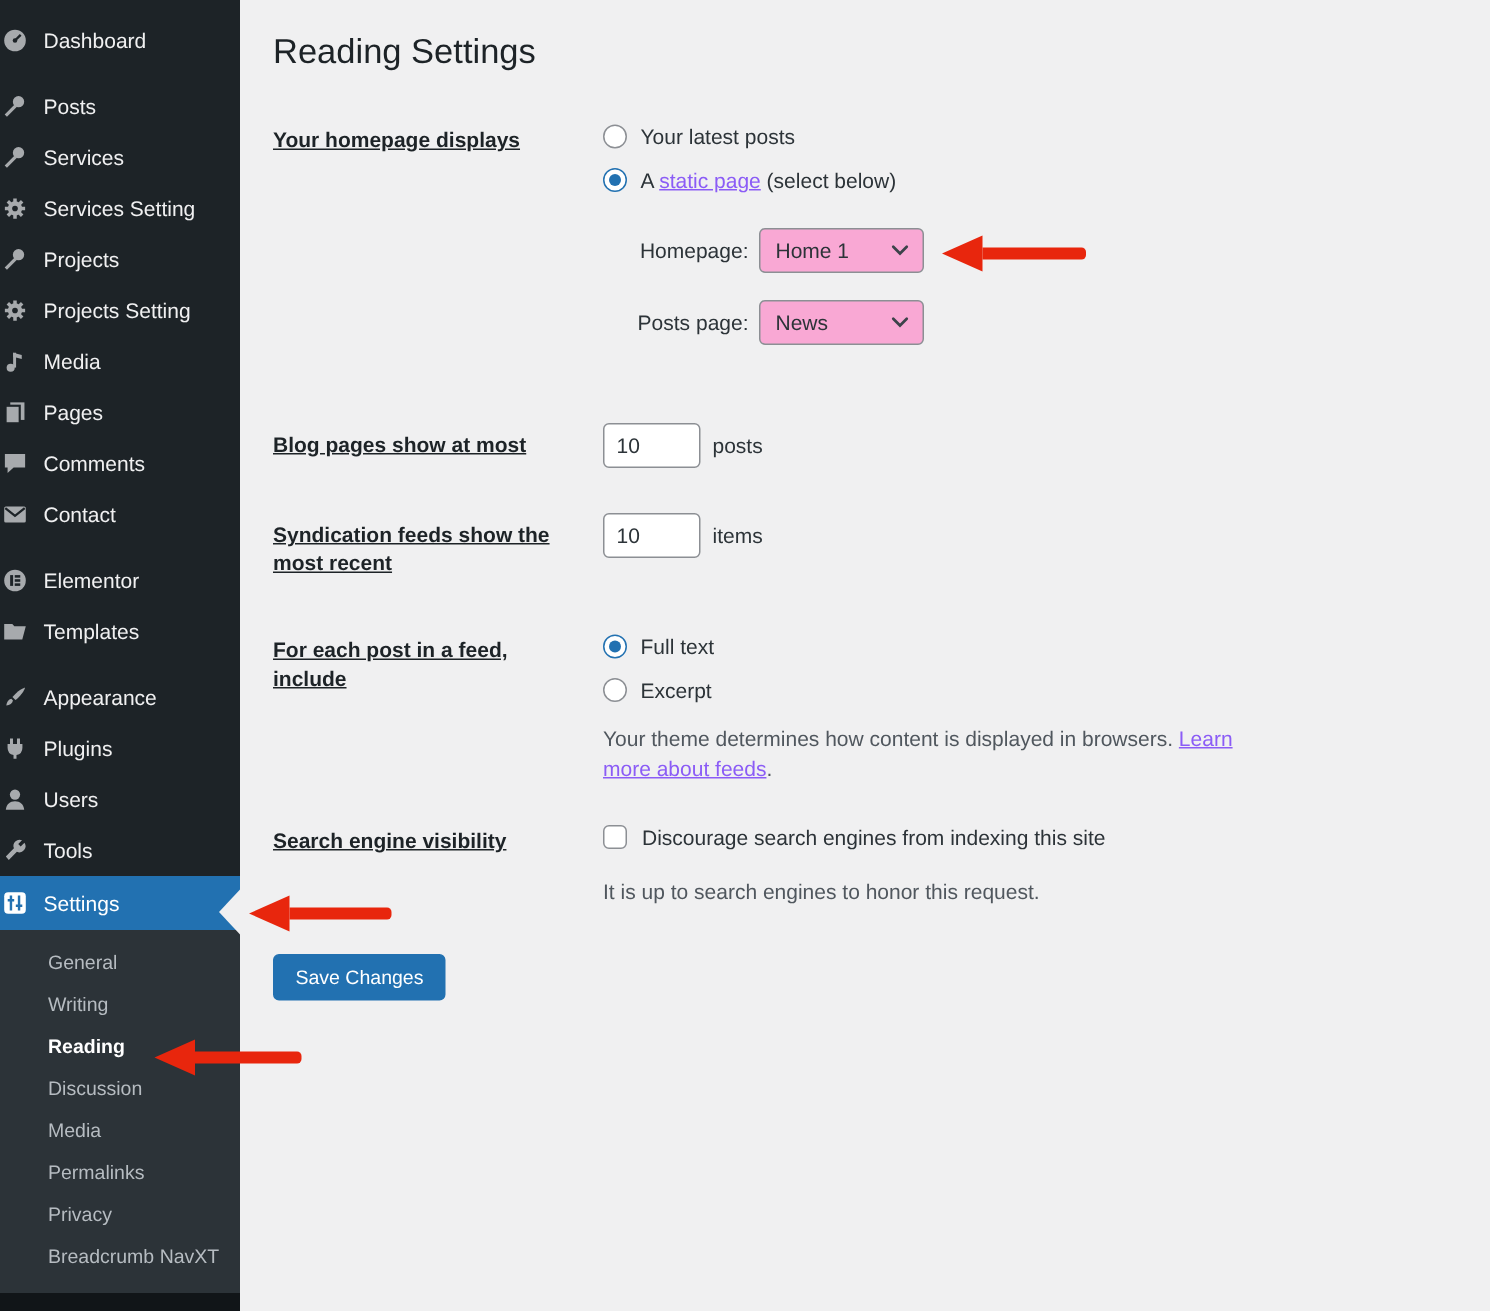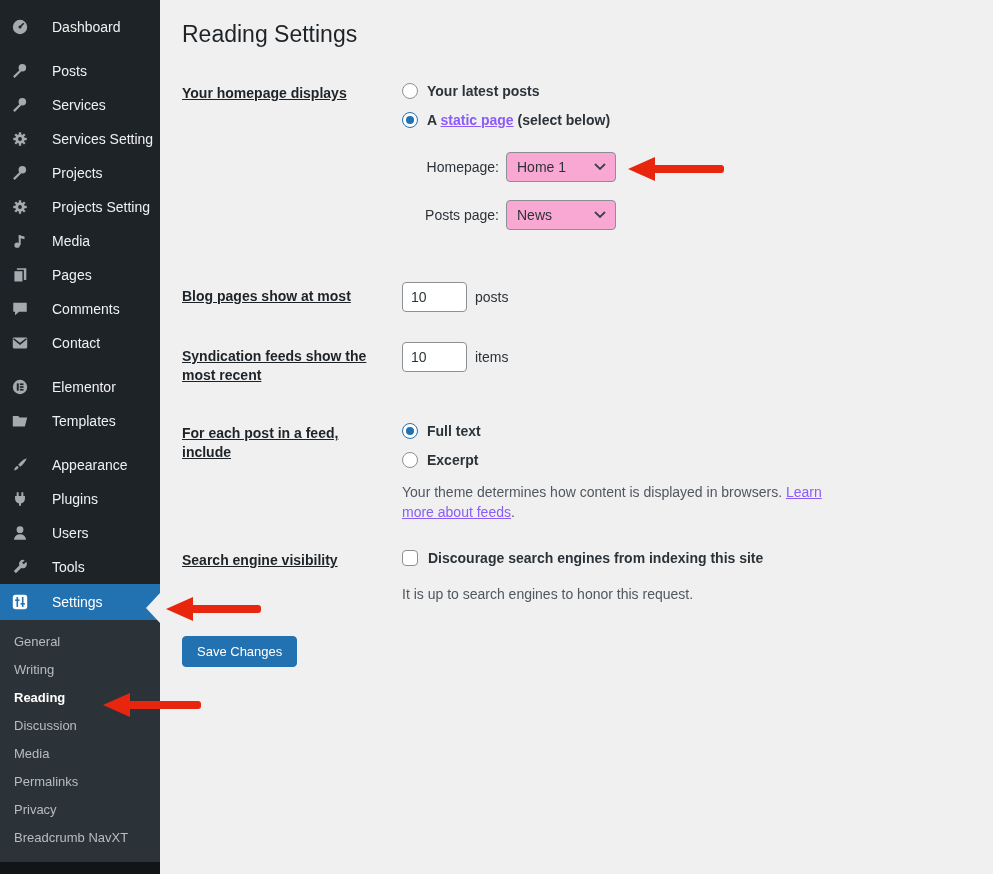--- a/index.html
+++ b/index.html
@@ -4,29 +4,29 @@
 <style>
   * { margin:0; padding:0; box-sizing:border-box; }
   html,body { width:993px; height:874px; overflow:hidden;
     font-family:"Liberation Sans", sans-serif; background:#f0f0f1; }
   body { position:relative; }
 
   
   .sidebar { position:absolute; left:0; top:0; width:160px; height:874px;
     background:#1d2327; color:#f0f0f1; }
   .menu { padding-top:10px; }
-  .menu-item { display:flex; align-items:center; height:34px; padding-left:10px;
-    font-size:14px; color:#f0f0f1; cursor:pointer;gap:13px; }
+  .menu-item { display:flex; align-items:center; height:34px; 
+    font-size:14px; color:#f0f0f1; cursor:pointer; }
   .menu-item .mi-icon { width:20px; height:20px; margin-right:9px; display:flex;
     align-items:center; justify-content:center; flex:0 0 20px; }
   .menu-item svg { width:18px; height:18px; }
   .menu-item.first { margin-bottom:10px; }
   .menu-item.group-gap { margin-top:10px; }
   .menu-item.current { background:#2271b1; color:#fff; height:36px; }
-  .submenu { background:#2c3338; padding:8px 0 10px 0; }
+  .submenu { background:#2c3338; padding:8px 0 10px 18px; }
   .submenu-item { display:block; padding:7px 0 7px 14px; font-size:13px;
     color:#b6bcc1; cursor:pointer; line-height:14px; }
   .submenu-item.current { color:#fff; font-weight:700; }
   .sidebar-bottom-strip { position:absolute; left:0; bottom:0; width:160px;
     height:12px; background:#111518; }
   
   .notch { position:absolute; left:146px; top:593px; width:0; height:0;
     border-top:15px solid transparent; border-bottom:15px solid transparent;
     border-right:14px solid #f0f0f1; z-index:3; }
 
@@ -37,21 +37,21 @@
     line-height:29px; margin-bottom:30px; }
 
   .form-row { display:flex; align-items:flex-start; }
   .row-label { width:220px; flex:0 0 220px; padding-top:5px; }
   .row-label span { display:inline-block; max-width:190px; font-size:14px;
     font-weight:700; color:#1d2327; line-height:19px;text-decoration:underline; }
   .row-control { flex:1; font-size:14px; color:#2c3338; }
 
   .choice-line { display:flex; align-items:center; height:24px; }
   .choice-line + .choice-line { margin-top:5px; }
-  .choice-label { font-size:14px; color:#2c3338;font-weight:bold; }
+  .choice-label { font-size:14px; color:#2c3338; }
 
   .radio { width:16px; height:16px; border-radius:50%; background:#fff;
     border:1px solid #8c8f94; margin-right:9px; flex:0 0 16px; cursor:pointer; }
   .radio.checked { border:1px solid #2271b1; position:relative; }
   .radio.checked::after { content:""; position:absolute; left:3px; top:3px;
     width:8px; height:8px; border-radius:50%; background:#2271b1; }
   .checkbox { width:16px; height:16px; border-radius:4px; background:#fff;
     border:1px solid #8c8f94; margin-right:10px; flex:0 0 16px; cursor:pointer; }
 
   a.inline-link { color:#8b5cf6; text-decoration:underline; cursor:pointer; }

